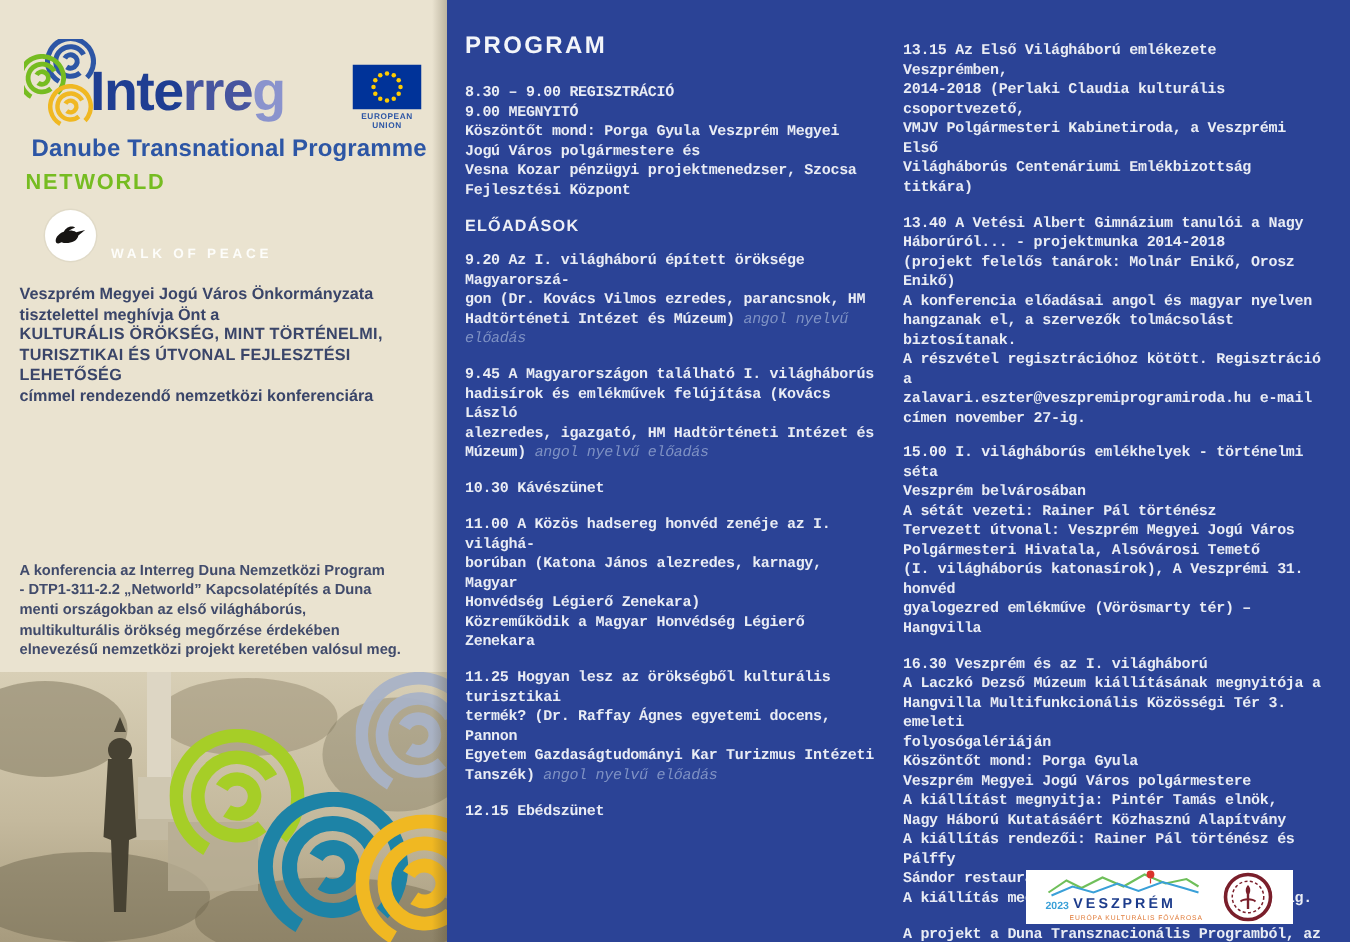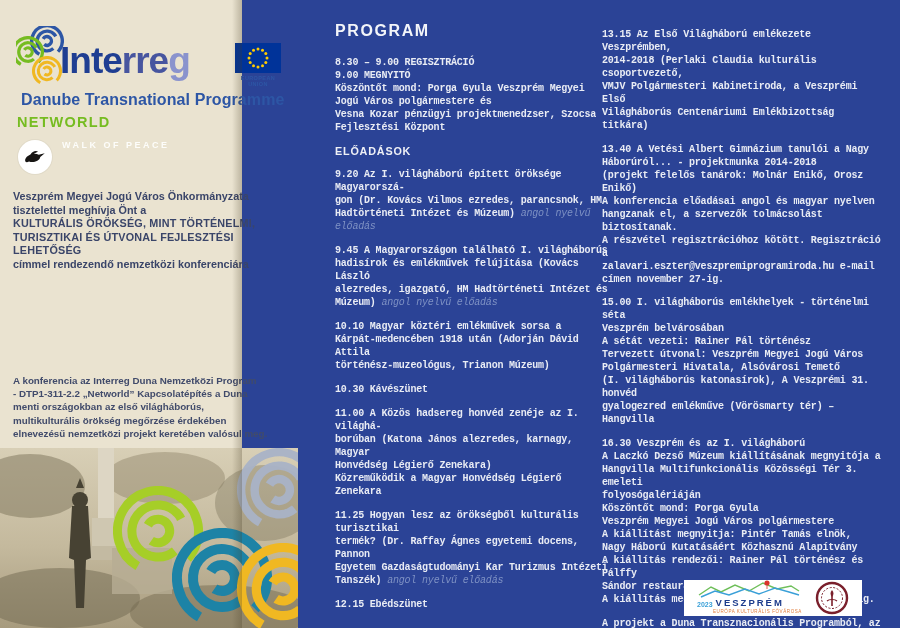--- a/index.html
+++ b/index.html
@@ -5,21 +5,21 @@
   html,body { margin:0; padding:0; background:#444; }
   .page {
     position:relative; width:900px; height:628px; overflow:hidden;
     background:#2b4396;
     font-family:"Liberation Sans", sans-serif;
     -webkit-font-smoothing:antialiased;
   }
 
   
   .left-panel {
-    position:absolute; left:0; top:0; width:242px; height:628px;
+    position:absolute; left:0; top:0; width:298px; height:628px;
     background:#eae3d0;
   }
   .left-panel .edge-shade {
     position:absolute; right:0; top:0; width:10px; height:100%;
     background:linear-gradient(to right, rgba(70,60,35,0), rgba(70,60,35,.28));
   }
   .logo-block { position:absolute; left:14px; top:24px; width:272px; }
   .logo-spirals { position:absolute; left:2px; top:2px; }
   .interreg-wordmark {
     position:absolute; left:46px; top:18px;
@@ -30,21 +30,21 @@
   .eu-flag { display:block; margin:0 auto; }
   .eu-label { font-size:5.5px; letter-spacing:.4px; color:#2d56a5; font-weight:bold; margin-top:2px; }
   .programme-name {
     position:absolute; left:7px; top:67px;
     font-size:16px; font-weight:bold; color:#2d56a5; letter-spacing:.1px;
   }
   .project-name {
     position:absolute; left:3px; top:90px;
     font-size:14.5px; font-weight:bold; color:#76bc21; letter-spacing:1.2px;
   }
-  .wop-row { position:absolute; left:18px; top:140px; display:flex; align-items:flex-start; gap:10px; }
+  .wop-row { position:absolute; left:30px; top:140px; display:flex; align-items:flex-end; gap:10px; }
   .wop-circle {
     width:34px; height:34px; border-radius:50%; background:#ffffff;
     display:flex; align-items:center; justify-content:center;
     box-shadow:0 0 0 1px rgba(0,0,0,.04);
   }
   .wop-label { font-size:9px; letter-spacing:2.5px; color:#fdfdfa; font-weight:bold; }
 
   .invite-block { position:absolute; left:13px; top:190px; width:276px; color:#3a4569; }
   .invite-block .p, .details-block .p, .note-block .p { margin:0; white-space:pre-line; }
   .invite-intro  { font-size:10.8px; font-weight:bold; line-height:13.5px; }
@@ -52,21 +52,21 @@
   .invite-outro  { font-size:10.8px; font-weight:bold; line-height:13.5px; }
   .details-block { position:absolute; left:13px; top:288px; width:276px; color:#3a4569;
                    font-size:10.8px; font-weight:bold; line-height:13.5px; }
   .note-block    { position:absolute; left:13px; top:374px; width:278px; color:#414b6b;
                    font-size:9.8px; font-weight:bold; line-height:13.2px; }
 
   .photo { position:absolute; left:0; top:448px; width:298px; height:180px; }
 
   
   .panel-col { position:absolute; top:0; color:#e9ecf4; }
-  .col-mid   { left:310px; top:22px; width:278px;margin-left:25px; }
+  .col-mid   { left:310px; top:22px; width:278px; }
   .col-right { left:602px; top:28px; width:282px; }
   .prog-heading {
     margin:0 0 16px 0; font-size:16px; font-weight:bold; letter-spacing:1.6px; color:#f3f5f9;
   }
   .sub-heading {
     margin:0 0 11px 0; font-size:10.8px; font-weight:bold; letter-spacing:.8px; color:#eef0f6;
   }
   .p-item {
     margin:0 0 11px 0; font-size:10px; font-weight:bold;
     line-height:13px; letter-spacing:-.2px; white-space:pre-line;font-family:Liberation Mono, monospace;
@@ -211,23 +211,20 @@
     <h2 class="sub-heading">ELŐADÁSOK</h2>
 
     <p class="p-item"><span>9.20 Az I. világháború épített öröksége Magyarorszá-
 gon (Dr. Kovács Vilmos ezredes, parancsnok, HM
 Hadtörténeti Intézet és Múzeum) </span><span class="lang">angol nyelvű
 előadás</span></p>
     <p class="p-item"><span>9.45 A Magyarországon található I. világháborús
 hadisírok és emlékművek felújítása (Kovács László
 alezredes, igazgató, HM Hadtörténeti Intézet és
 Múzeum) </span><span class="lang">angol nyelvű előadás</span></p>
-    <p class="p-item"><span>10.10 Magyar köztéri emlékművek sorsa a
-Kárpát-medencében 1918 után (Adorján Dávid Attila
-történész-muzeológus, Trianon Múzeum)</span></p>
     <p class="p-item"><span>10.30 Kávészünet</span></p>
     <p class="p-item"><span>11.00 A Közös hadsereg honvéd zenéje az I. világhá-
 borúban (Katona János alezredes, karnagy, Magyar
 Honvédség Légierő Zenekara)
 Közreműködik a Magyar Honvédség Légierő
 Zenekara</span></p>
     <p class="p-item"><span>11.25 Hogyan lesz az örökségből kulturális turisztikai
 termék? (Dr. Raffay Ágnes egyetemi docens, Pannon
 Egyetem Gazdaságtudományi Kar Turizmus Intézeti
 Tanszék) </span><span class="lang">angol nyelvű előadás</span></p>

